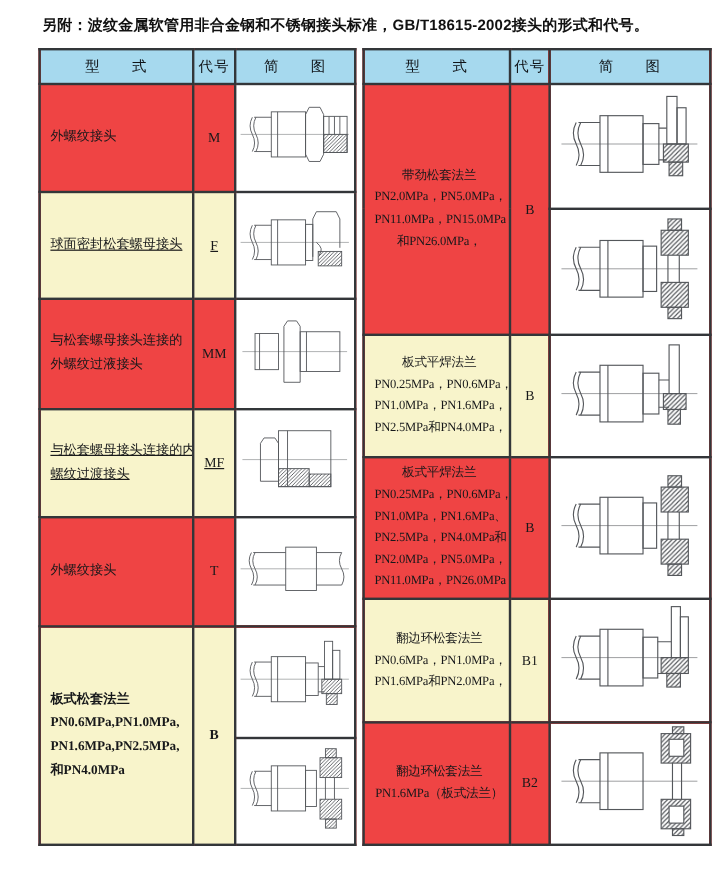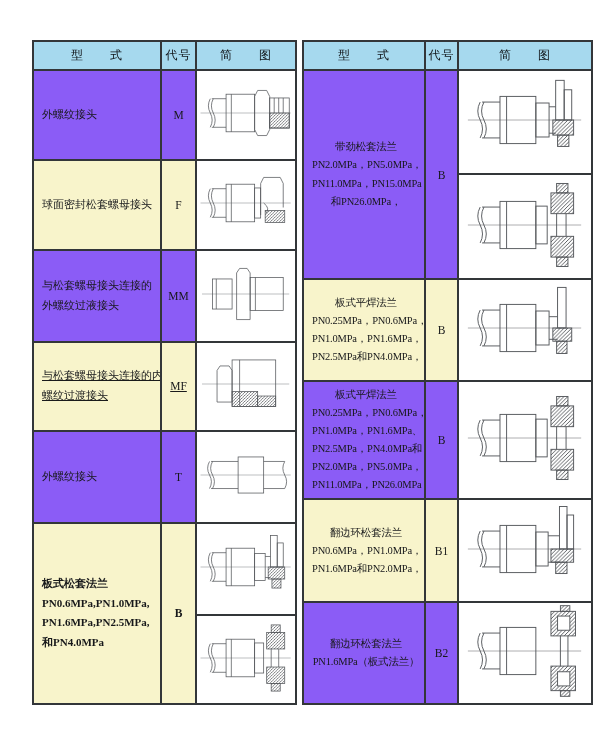--- a/index.html
+++ b/index.html
@@ -2,50 +2,51 @@
 <html><head>
 <meta charset="utf-8">
 <style>
   html,body{margin:0;padding:0;background:#fff;}
   .page{position:relative;width:600px;height:740px;background:#ffffff;overflow:hidden;
         font-family:"Liberation Serif","DejaVu Serif",serif;color:#1b1b1b;}
   .doc-title{position:absolute;left:35px;top:13px;width:560px;
              font-family:"Liberation Sans","DejaVu Sans",sans-serif;
              font-weight:bold;font-size:12.5px;letter-spacing:0.2px;color:#111;}
   .tables{position:absolute;left:32px;top:40px;display:flex;gap:5px;}
-  table{border-collapse:collapse;table-layout:fixed;background:#8b5cf6;padding-left:39px;}
+  table{border-collapse:collapse;table-layout:fixed;background:#ef4444;padding-left:39px;}
   table, td, th{border:2px solid #333639;}
   td, th{padding:0;vertical-align:middle;overflow:hidden;}
   th{background:#a6d9ee;font-weight:normal;font-size:12px;letter-spacing:1px;color:#101418;}
   tr.hdr{height:29px;}
   .t-left{width:263px;} .t-right{width:289px;}
   .t-left col.c-type{width:128px;} .t-left col.c-code{width:35px;} .t-left col.c-fig{width:100px;}
   .t-right col.c-type{width:122px;} .t-right col.c-code{width:33px;} .t-right col.c-fig{width:134px;}
   td.type{font-size:11px;line-height:1.8;padding:4px 4px 4px 8px;white-space:pre;color:#17181a;}
   .t-right td.type{font-size:10.5px;line-height:1.72;letter-spacing:-0.2px;text-align:center;}
   td.code{text-align:center;font-size:11.5px;color:#17181a;}
   td.fig{text-align:center;vertical-align:middle;background:#fff;}
   td.hl{background:#f8f4cb;}
   
-  .t-left tr.r0{height:89px;border-radius:16px;} .t-left tr.r1{height:89px;} .t-left tr.r2{height:91px;}
+  .t-left tr.r0{height:89px;border-radius:16px;} .t-left tr.r1{height:89px;text-decoration:underline;} .t-left tr.r2{height:91px;}
   .t-left tr.r3{height:87px;text-decoration:underline;} .t-left tr.r4{height:91px;}
   .t-left tr.r5a{height:92px;font-weight:bold;} .t-left tr.r5b{height:87px;}
   .t-right tr.r0a{height:104px;} .t-right tr.r0b{height:105px;}
   .t-right tr.r1{height:102px;} .t-right tr.r2{height:110px;}
   .t-right tr.r3{height:103px;} .t-right tr.r4{height:102px;}
   .t-left  td.fig svg{width:94px;height:82px;}
   .t-right td.fig svg{width:118px;height:92px;}
   svg line, svg path, svg rect, svg polygon{stroke:#54575b;stroke-width:1;fill:none;}
   svg .cl{stroke:#6e7174;stroke-width:0.6;}
 </style>
 </head>
 <body>
 
 <div class="page">
 
+  <div class="doc-title">另附：波纹金属软管用非合金钢和不锈钢接头标准，GB/T18615-2002接头的形式和代号。</div>
 
   <div class="tables">
 
     <table class="t-left">
       <colgroup>
           <col class="c-type">
           <col class="c-code">
           <col class="c-fig">
         </colgroup>
       <tbody>

